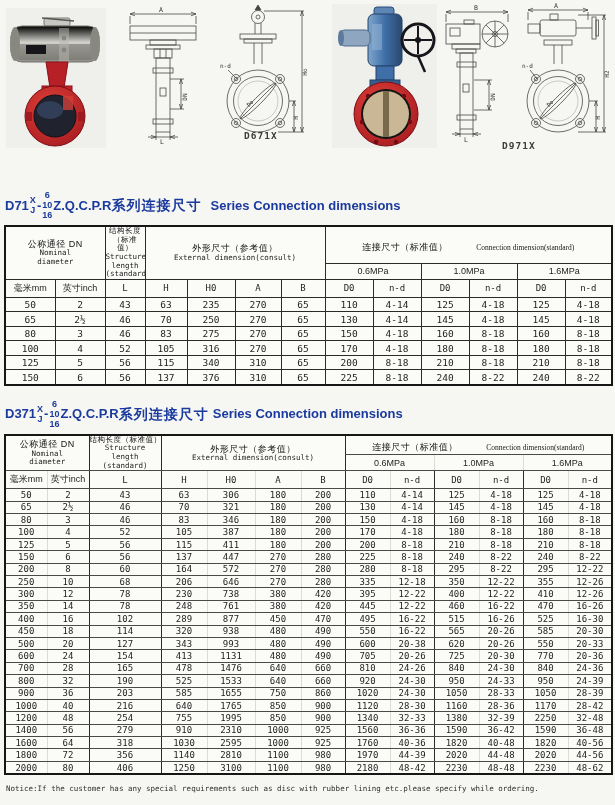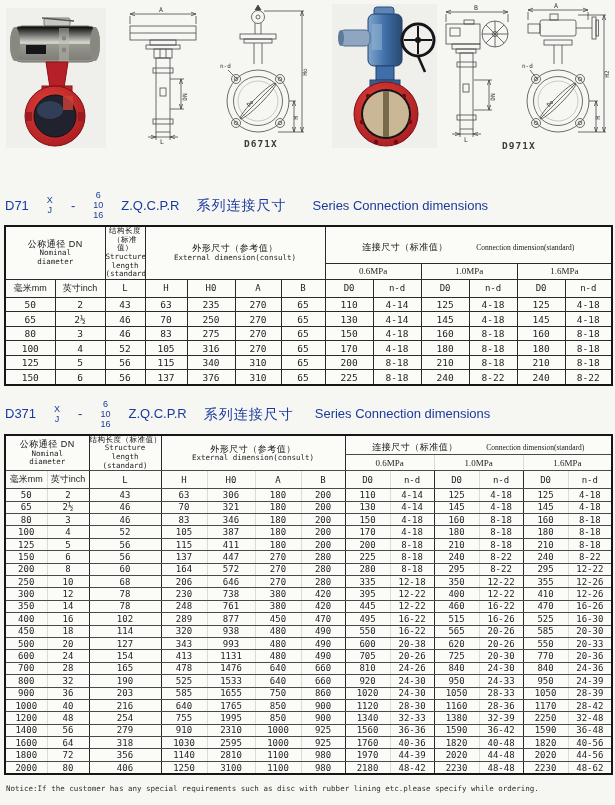--- a/index.html
+++ b/index.html
@@ -15,42 +15,42 @@
   .fig{position:absolute;}
   .model-label{
     position:absolute;
     font-family:"DejaVu Sans Mono",monospace;
     font-size:9.5px;font-weight:bold;color:#3c3c3c;letter-spacing:1px;
   }
   
   .sec-title{
     display:flex;align-items:center;
     margin:14px 0 4px 5px;
-    color:#1b3a9e;font-weight:normal;line-height:1;gap:17px;
+    color:#1b3a9e;font-weight:bold;line-height:1;
   }
   .sec-title .model,.sec-title .dash,.sec-title .suffix{font-size:13px;}
   .sec-title .cnpart{font-size:14px;letter-spacing:1px;}
   .sec-title .enpart{font-size:13px;margin-left:9px;}
   .stack{display:inline-flex;flex-direction:column;align-items:center;margin:0 1px;}
   .stack span{font-size:9px;line-height:10px;}
   
   table.dims{
     width:607px;margin:5px 0 0 4px;
     border-collapse:collapse;table-layout:fixed;
     background:#fbfbf8;border:2px solid #161616;
   }
   table.dims th,table.dims td{
     padding:0;text-align:center;vertical-align:middle;
     font-weight:normal;overflow:hidden;white-space:nowrap;
   }
   .hc .cn{display:block;font-size:9px;color:#111;letter-spacing:0.5px;}
   .hc .en{display:block;font-family:"DejaVu Sans Mono",monospace;font-size:7.5px;color:#222;white-space:normal;line-height:1.15;}
   .hc .inline-en{font-family:Liberation Serif, serif;font-size:7.5px;color:#222;padding-left:24px;}
   .hc{line-height:1.15;}
-  .mparow th{font-family:Liberation Serif, serif;font-size:9px;height:15px;}
+  .mparow th{font-family:Liberation Sans, sans-serif;font-size:9px;height:15px;}
   .colrow th{font-size:9px;height:17px;font-family:"DejaVu Sans Mono",monospace;}
   .colrow th.cjk{font-family:"Liberation Sans",sans-serif;}
   
   #table1 th,#table1 td{border:1px solid #2a2a2a;}
   #table1 td{font-family:"DejaVu Sans Mono",monospace;font-size:9.5px;height:13.5px;}
   
   #table2 th,#table2 td{border-top:1px solid #4a4a4a;border-bottom:1px solid #4a4a4a;border-left:1px solid #dedcd2;border-right:none;}
   #table2 td{font-family:"DejaVu Sans Mono",monospace;font-size:9px;height:11.4px;}
   #table2 .grp{border-left:1.5px solid #2a2a2a !important;}
   #table2 tbody td:nth-child(1){border-left:none;}
@@ -166,21 +166,21 @@
       <line x1="71" y1="99" x2="78" y2="99"></line>
       <line x1="76" y1="99" x2="76" y2="130"></line>
       <path d="M76,99l-1.6,5M76,99l1.6,5M76,130l-1.6,-5M76,130l1.6,-5"></path>
     </g>
     <text x="2" y="66" font-size="6" fill="#333">n-d</text>
     <text x="89" y="70" font-size="6" fill="#333" text-anchor="middle" transform="rotate(-90 89 70)">Ho</text>
     <text x="80" y="116" font-size="6" fill="#333" text-anchor="middle" transform="rotate(-90 80 116)">H</text>
     <text x="31" y="105" font-size="5.5" fill="#333" transform="rotate(-45 31 105)">Do</text>
   </svg>
 
-  <div class="model-label" style="left:244px;top:138px">D671X</div>
+  <div class="model-label" style="left:244px;top:130px">D671X</div>
 
   <svg class="fig" style="left:332px;top:4px" width="105" height="144" viewBox="0 0 105 144">
     <defs>
       <linearGradient id="blu" x1="0" y1="0" x2="1" y2="0">
         <stop offset="0" stop-color="#7fa6cc"></stop>
           <stop offset="0.5" stop-color="#3f6fa8"></stop>
           <stop offset="1" stop-color="#28486e"></stop>
       </linearGradient>
       <radialGradient id="red2" cx="0.4" cy="0.35" r="0.9">
         <stop offset="0" stop-color="#e04038"></stop>

